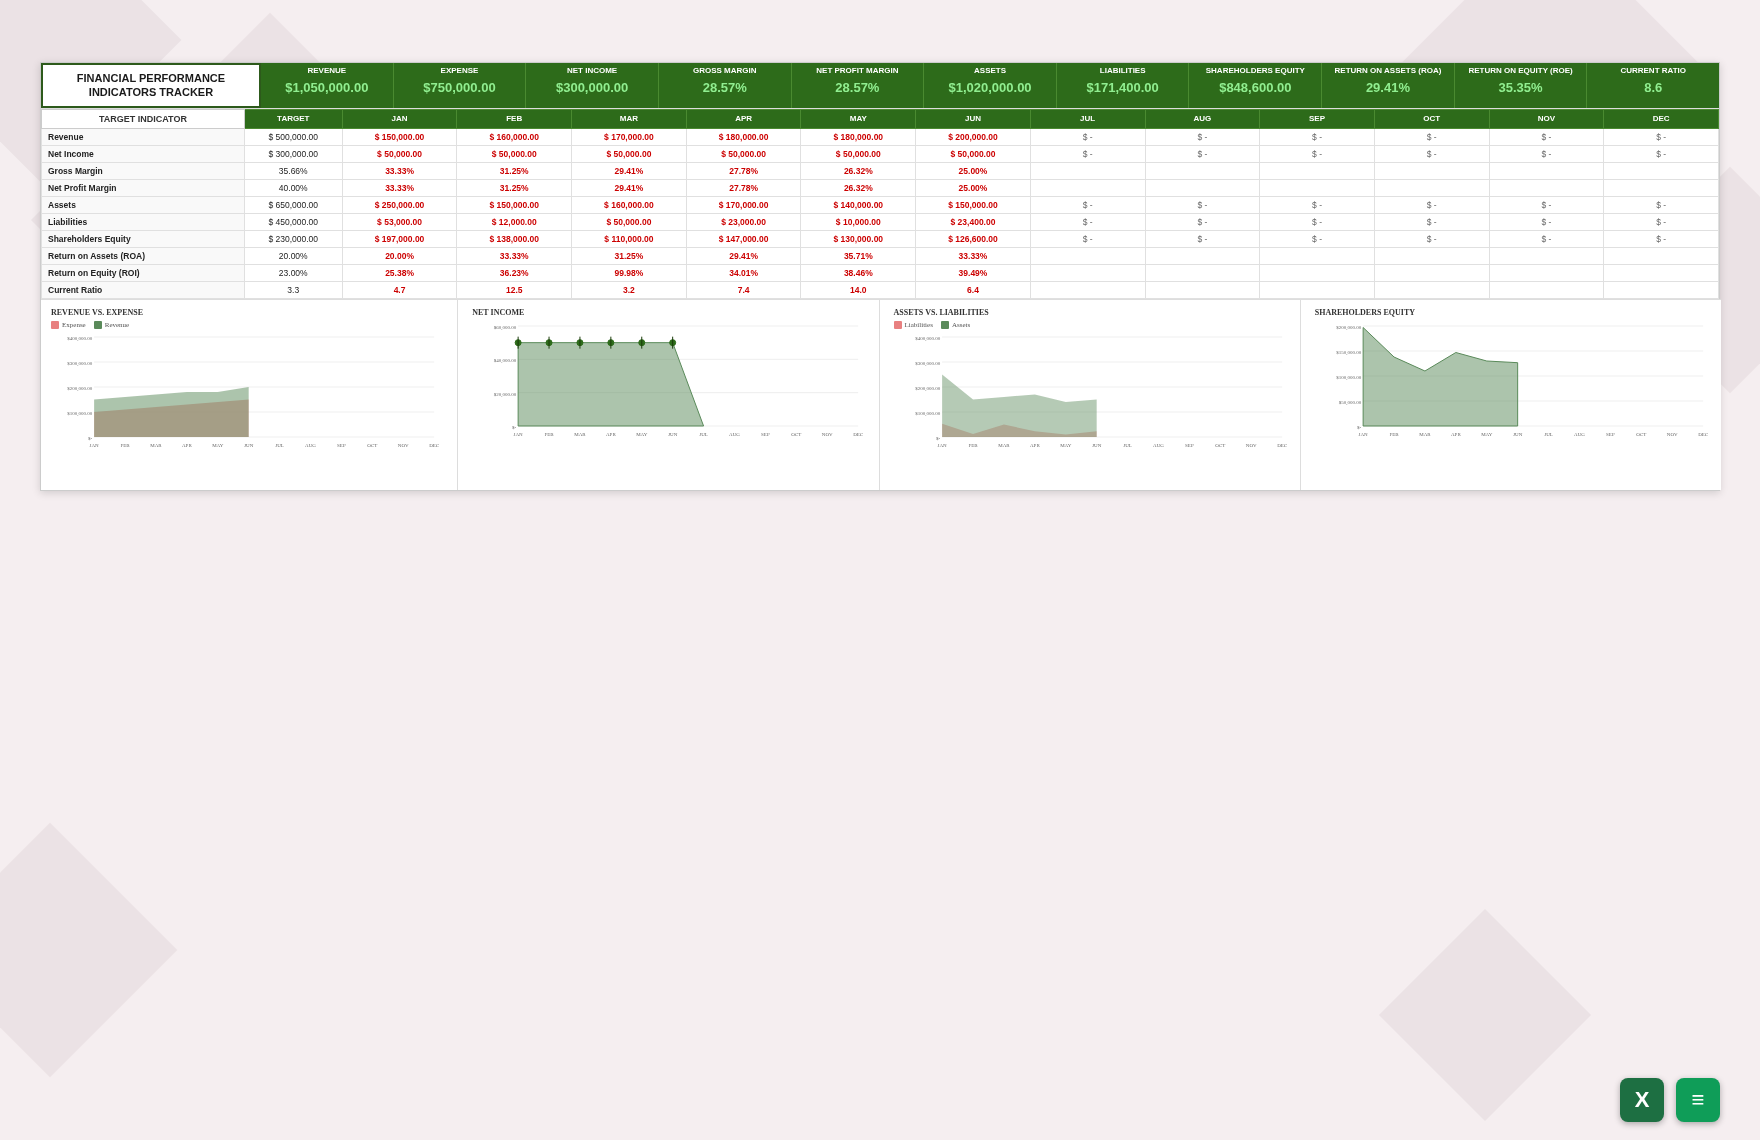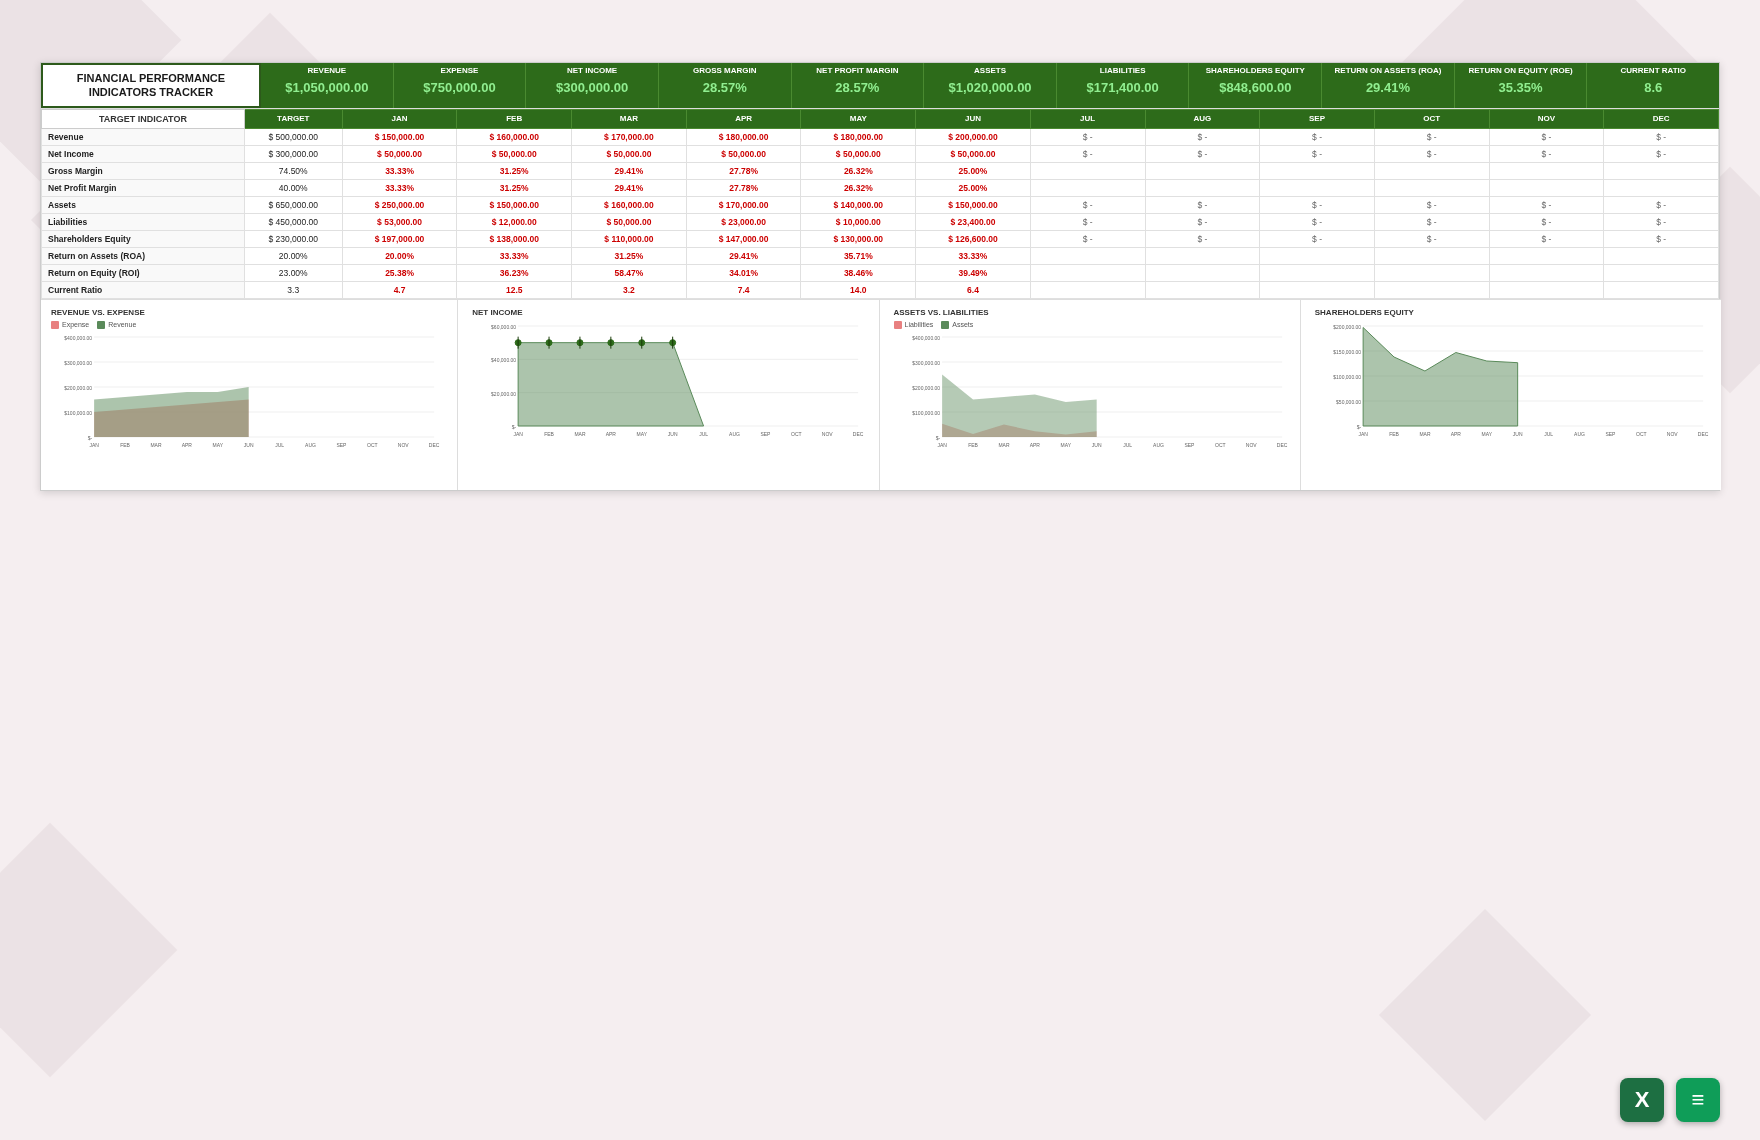--- a/index.html
+++ b/index.html
@@ -169,20 +169,21 @@
     .red-val { color: #cc0000; font-weight: bold; }
     .dash-val { color: #666; }
 
     
     .charts-section {
       display: flex;
       width: 1680px;
       gap: 4px;
       margin-top: 0;
       border-top: 1px solid #ddd;
+      font-family: Liberation Serif, serif;
     }
     .chart-box {
       flex: 1;
       border-right: 1px solid #ddd;
       padding: 8px 10px 6px;
       background: white;
       height: 190px;
     }
     .chart-box:last-child { border-right: none; }
     .chart-title {
@@ -361,21 +362,21 @@
             <td class="col-month red-val">$ 50,000.00</td>
             <td class="col-month dash-val">$  -</td>
             <td class="col-month dash-val">$  -</td>
             <td class="col-month dash-val">$  -</td>
             <td class="col-month dash-val">$  -</td>
             <td class="col-month dash-val">$  -</td>
             <td class="col-month dash-val">$  -</td>
           </tr>
           <tr>
             <td class="row-label col-indicator">Gross Margin</td>
-            <td class="target-val col-target">74.50%</td>
+            <td class="target-val col-target">35.66%</td>
             <td class="col-month red-val">33.33%</td>
             <td class="col-month red-val">31.25%</td>
             <td class="col-month red-val">29.41%</td>
             <td class="col-month red-val">27.78%</td>
             <td class="col-month red-val">26.32%</td>
             <td class="col-month red-val">25.00%</td>
             <td class="col-month"></td>
             <td class="col-month"></td>
             <td class="col-month"></td>
             <td class="col-month"></td>
@@ -460,21 +461,21 @@
             <td class="col-month"></td>
             <td class="col-month"></td>
             <td class="col-month"></td>
             <td class="col-month"></td>
           </tr>
           <tr>
             <td class="row-label col-indicator">Return on Equity (ROI)</td>
             <td class="target-val col-target">23.00%</td>
             <td class="col-month red-val">25.38%</td>
             <td class="col-month red-val">36.23%</td>
-            <td class="col-month red-val">58.47%</td>
+            <td class="col-month red-val">99.98%</td>
             <td class="col-month red-val">34.01%</td>
             <td class="col-month red-val">38.46%</td>
             <td class="col-month red-val">39.49%</td>
             <td class="col-month"></td>
             <td class="col-month"></td>
             <td class="col-month"></td>
             <td class="col-month"></td>
             <td class="col-month"></td>
             <td class="col-month"></td>
           </tr>

